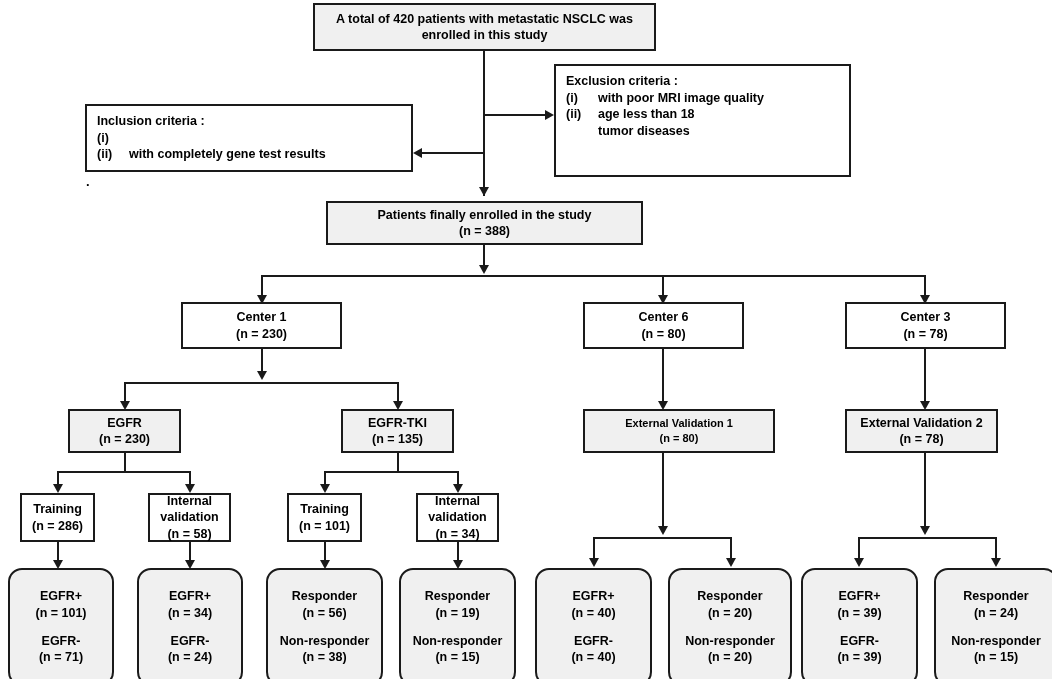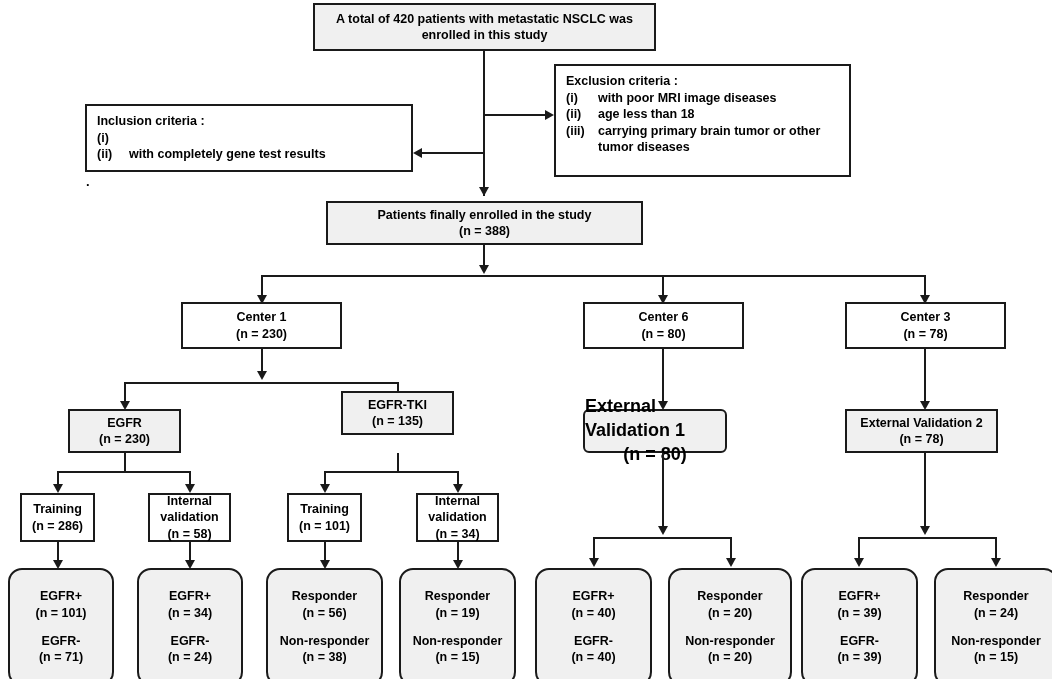--- a/index.html
+++ b/index.html
@@ -91,29 +91,25 @@
   <div class="line hline" style="left:484px; top:114px; width:62px;"></div>
   <div class="arrow-right" style="left:545px; top:110px;"></div>
 
   <div class="line hline" style="left:422px; top:152px; width:62px;"></div>
   <div class="arrow-left" style="left:413px; top:148px;"></div>
 
   <div class="box left" style="left:554px; top:64px; width:297px; height:113px; font-size:12.5px; padding:7px 10px; justify-content:flex-start;">
     <span class="crit-title">Exclusion criteria :</span>
     <span class="crit-row">
       <span class="crit-num">(i)</span>
-      <span>with poor MRI image diseases</span>
+      <span>with poor MRI image quality</span>
     </span>
     <span class="crit-row">
       <span class="crit-num">(ii)</span>
       <span>age less than 18</span>
-    </span>
-    <span class="crit-row">
-      <span class="crit-num">(iii)</span>
-      <span>carrying primary brain tumor or other</span>
     </span>
     <span class="crit-cont">tumor diseases</span>
   </div>
 
   <div class="box left" style="left:85px; top:104px; width:328px; height:68px; font-size:12.5px; padding:7px 10px; justify-content:flex-start;">
     <span class="crit-title">Inclusion criteria :</span>
     <span class="crit-row">
       <span class="crit-num">(i)</span>
     </span>
     <span class="crit-row">
@@ -163,25 +159,25 @@
   <div class="line vline" style="left:662px; top:349px; height:54px;"></div>
   <div class="arrow-down" style="left:658px; top:401px;"></div>
 
   <div class="line vline" style="left:924px; top:349px; height:54px;"></div>
   <div class="arrow-down" style="left:920px; top:401px;"></div>
 
   <div class="box gray" style="left:68px; top:409px; width:113px; height:44px; font-size:12.5px;">
     <span>EGFR</span>
     <span>(n = 230)</span>
   </div>
-  <div class="box gray" style="left:341px; top:391px; width:113px; height:44px; font-size:12.5px;">
+  <div class="box gray" style="left:341px; top:409px; width:113px; height:44px; font-size:12.5px;">
     <span>EGFR-TKI</span>
     <span>(n = 135)</span>
   </div>
-  <div class="box gray" style="left:583px; top:409px; width:144px; height:44px; font-size:18px;border-radius:6px;">
+  <div class="box gray" style="left:583px; top:409px; width:192px; height:44px; font-size:11px;">
     <span>External Validation 1</span>
     <span>(n = 80)</span>
   </div>
   <div class="box gray" style="left:845px; top:409px; width:153px; height:44px; font-size:12.5px;">
     <span>External Validation 2</span>
     <span>(n = 78)</span>
   </div>
 
   <div class="line vline" style="left:124px; top:453px; height:20px;"></div>
   <div class="line hline" style="left:57px; top:471px; width:134px;"></div>

